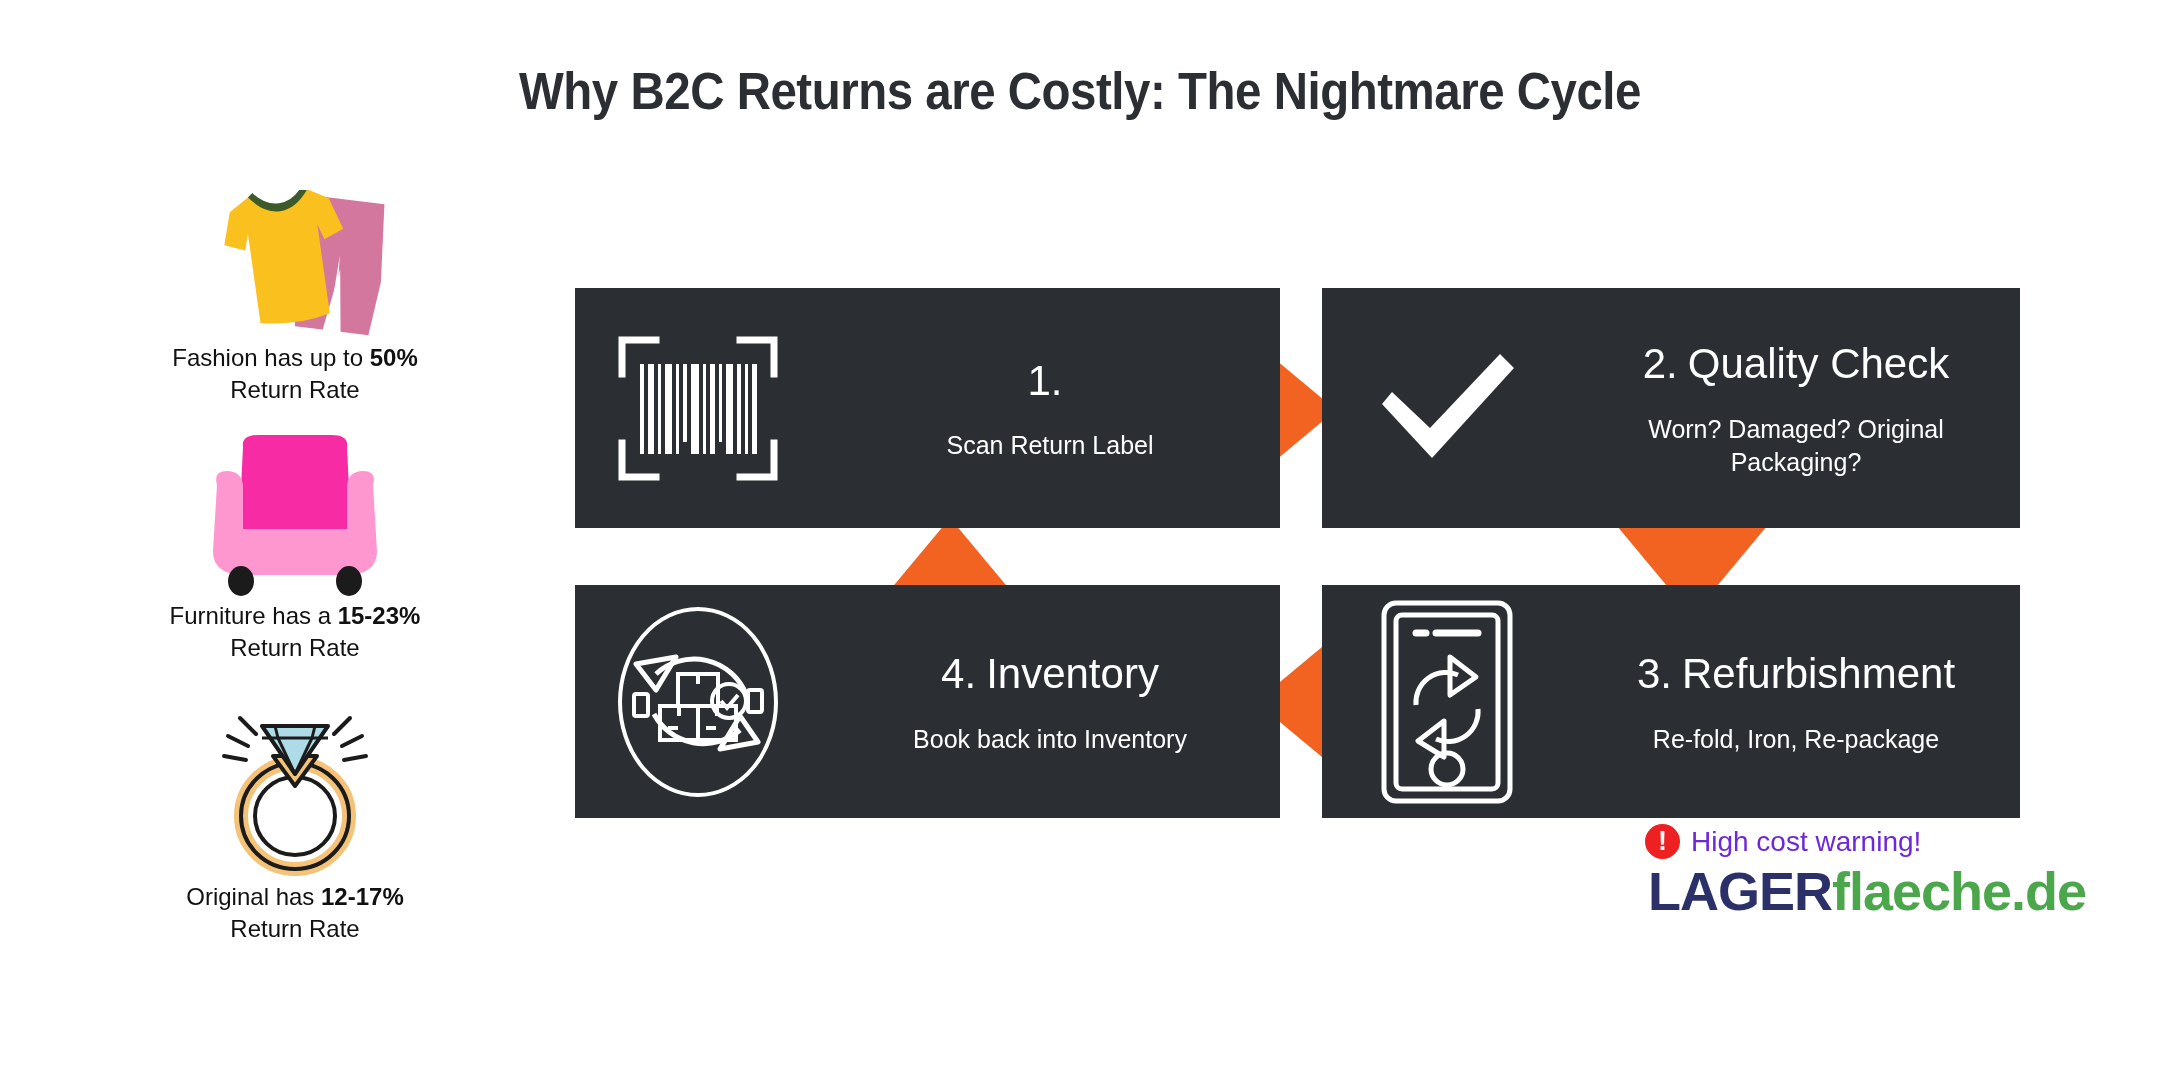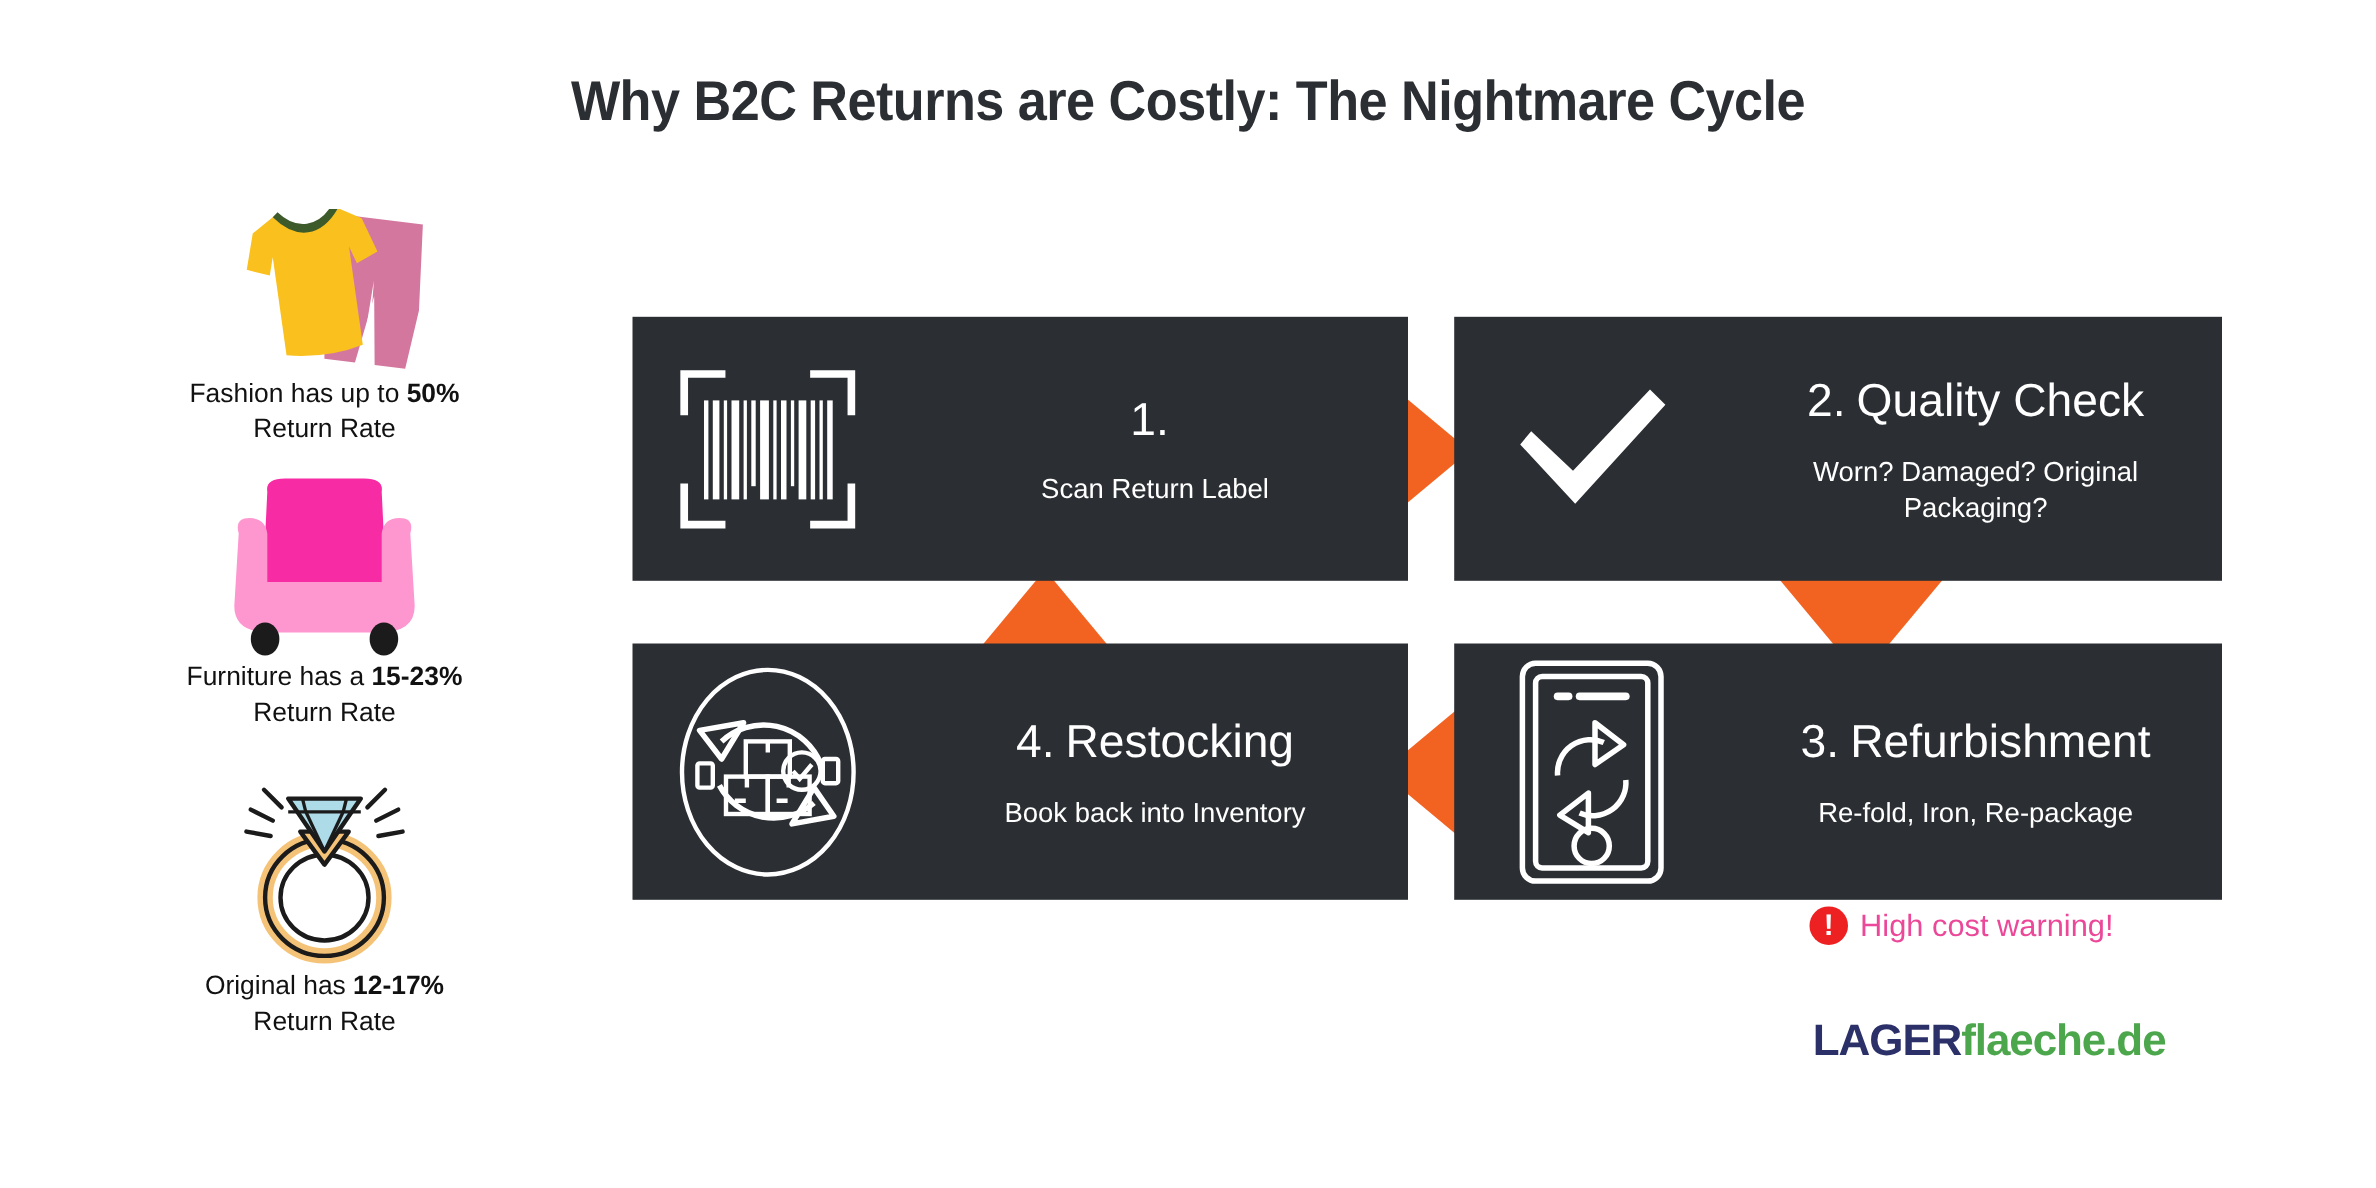--- a/index.html
+++ b/index.html
@@ -93,26 +93,26 @@
     left:1645px;top:824px;
     display:flex;align-items:center;gap:11px;
   }
   .warn-dot{
     width:35px;height:35px;border-radius:50%;
     background:#ee2122;
     display:flex;align-items:center;justify-content:center;
     color:#ffffff;font-size:27px;font-weight:bold;line-height:1;
     font-family:"Liberation Sans","DejaVu Sans",sans-serif;
   }
-  .warn-text{font-size:28px;color:#ec4899;}
+  .warn-text{font-size:28px;color:#6d28d9;}
 
   
   .logo{
-    position:absolute;left:1648px;top:924px;
-    font-size:40px;font-weight:bold;letter-spacing:-1px;
+    position:absolute;left:1648px;top:860px;
+    font-size:54px;font-weight:bold;letter-spacing:-1px;
     font-family:"Liberation Sans","DejaVu Sans",sans-serif;
     white-space:nowrap;
   }
   .logo .l1{color:#2b3068;}
   .logo .l2{color:#4ca64c;}
 </style>
 </head>
 <body>
 
 <div class="page">
@@ -285,21 +285,21 @@
             <line x1="70" y1="126" x2="80" y2="126"></line>
             <line x1="108" y1="126" x2="118" y2="126"></line>
             <circle cx="131" cy="99" r="17"></circle>
             <polyline points="123,99 129,106 140,93"></polyline>
           </g>
         </svg>
       </div>
       <div class="box-text">
         <div class="box-head">
           <span class="box-num">4.</span>
-          <span>Restocking</span>
+          <span>Inventory</span>
         </div>
         <div class="box-sub">Book back into Inventory</div>
       </div>
     </div>
 
     <div class="box" style="left:1322px;top:585px;width:698px;height:233px;">
       <div class="box-icon" style="width:250px;">
         <svg width="150" height="210" viewBox="0 0 150 210">
           <g fill="none" stroke="#ffffff" stroke-width="5">
             <rect x="12" y="6" width="126" height="198" rx="12"></rect>

